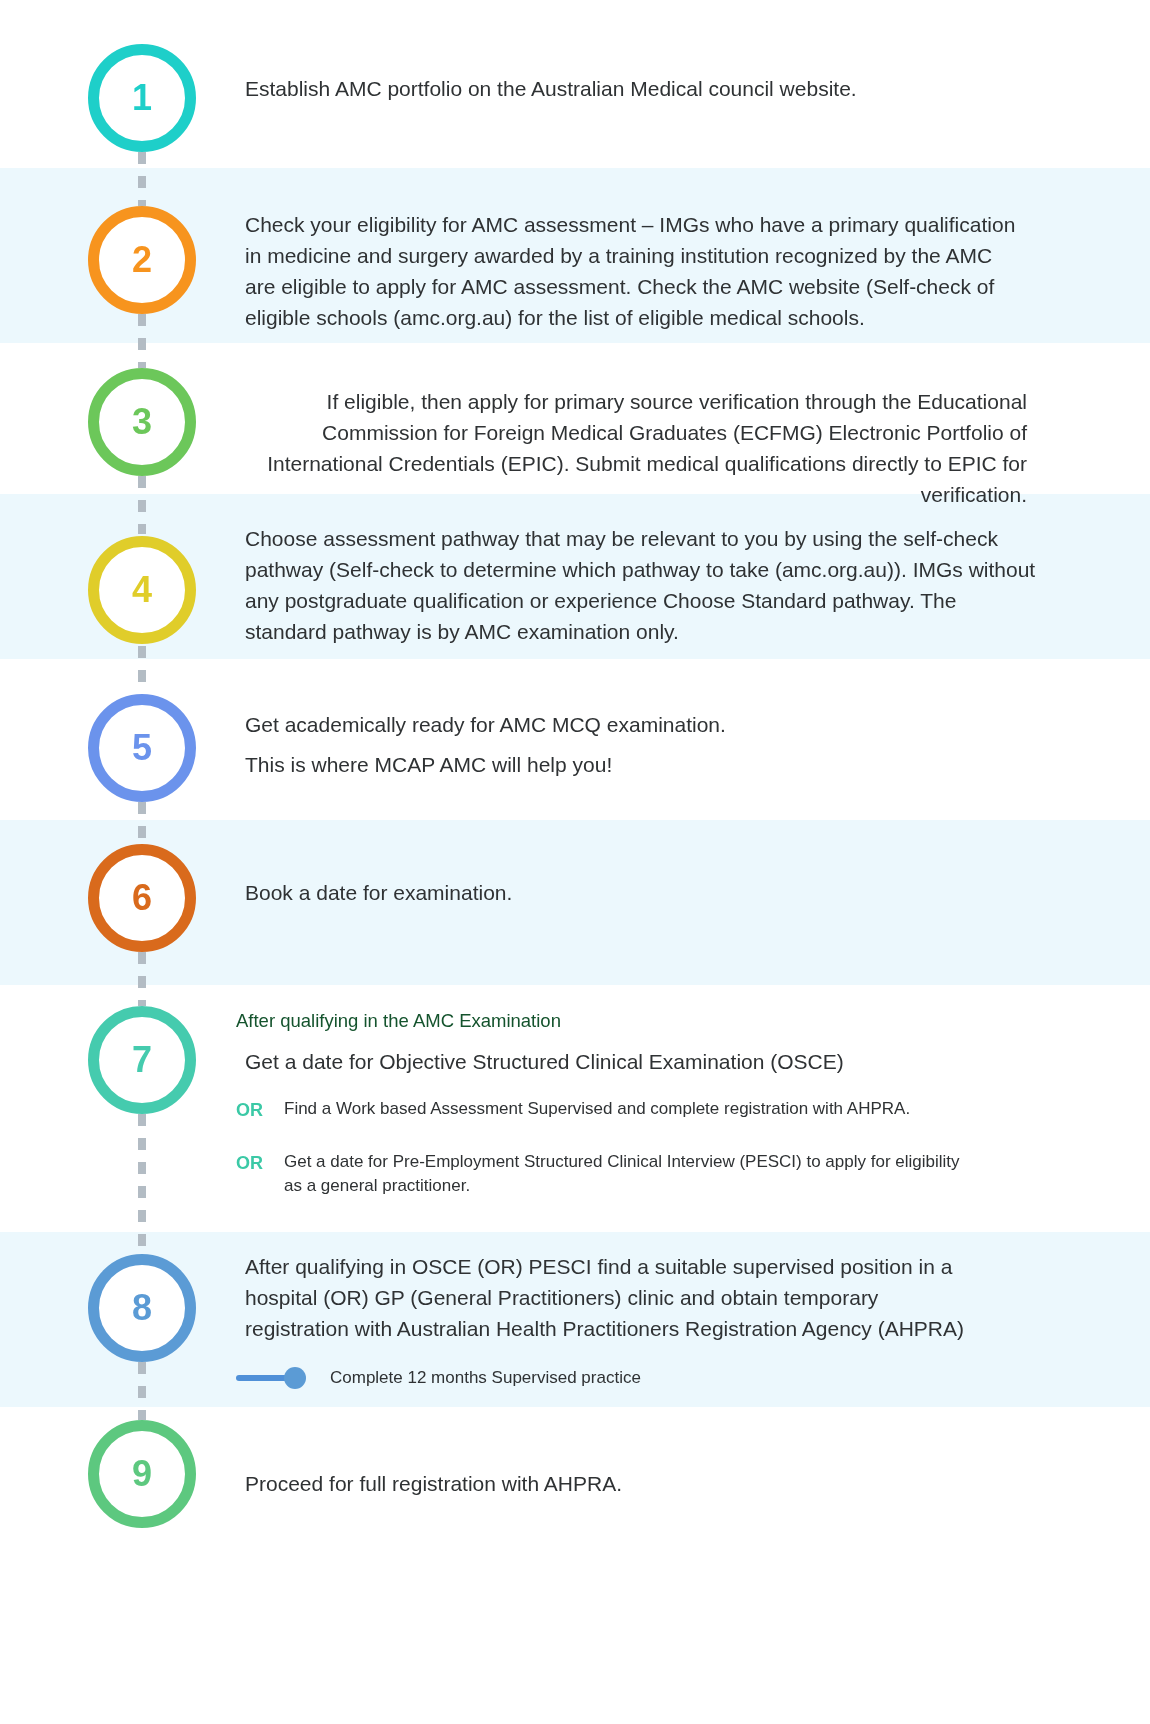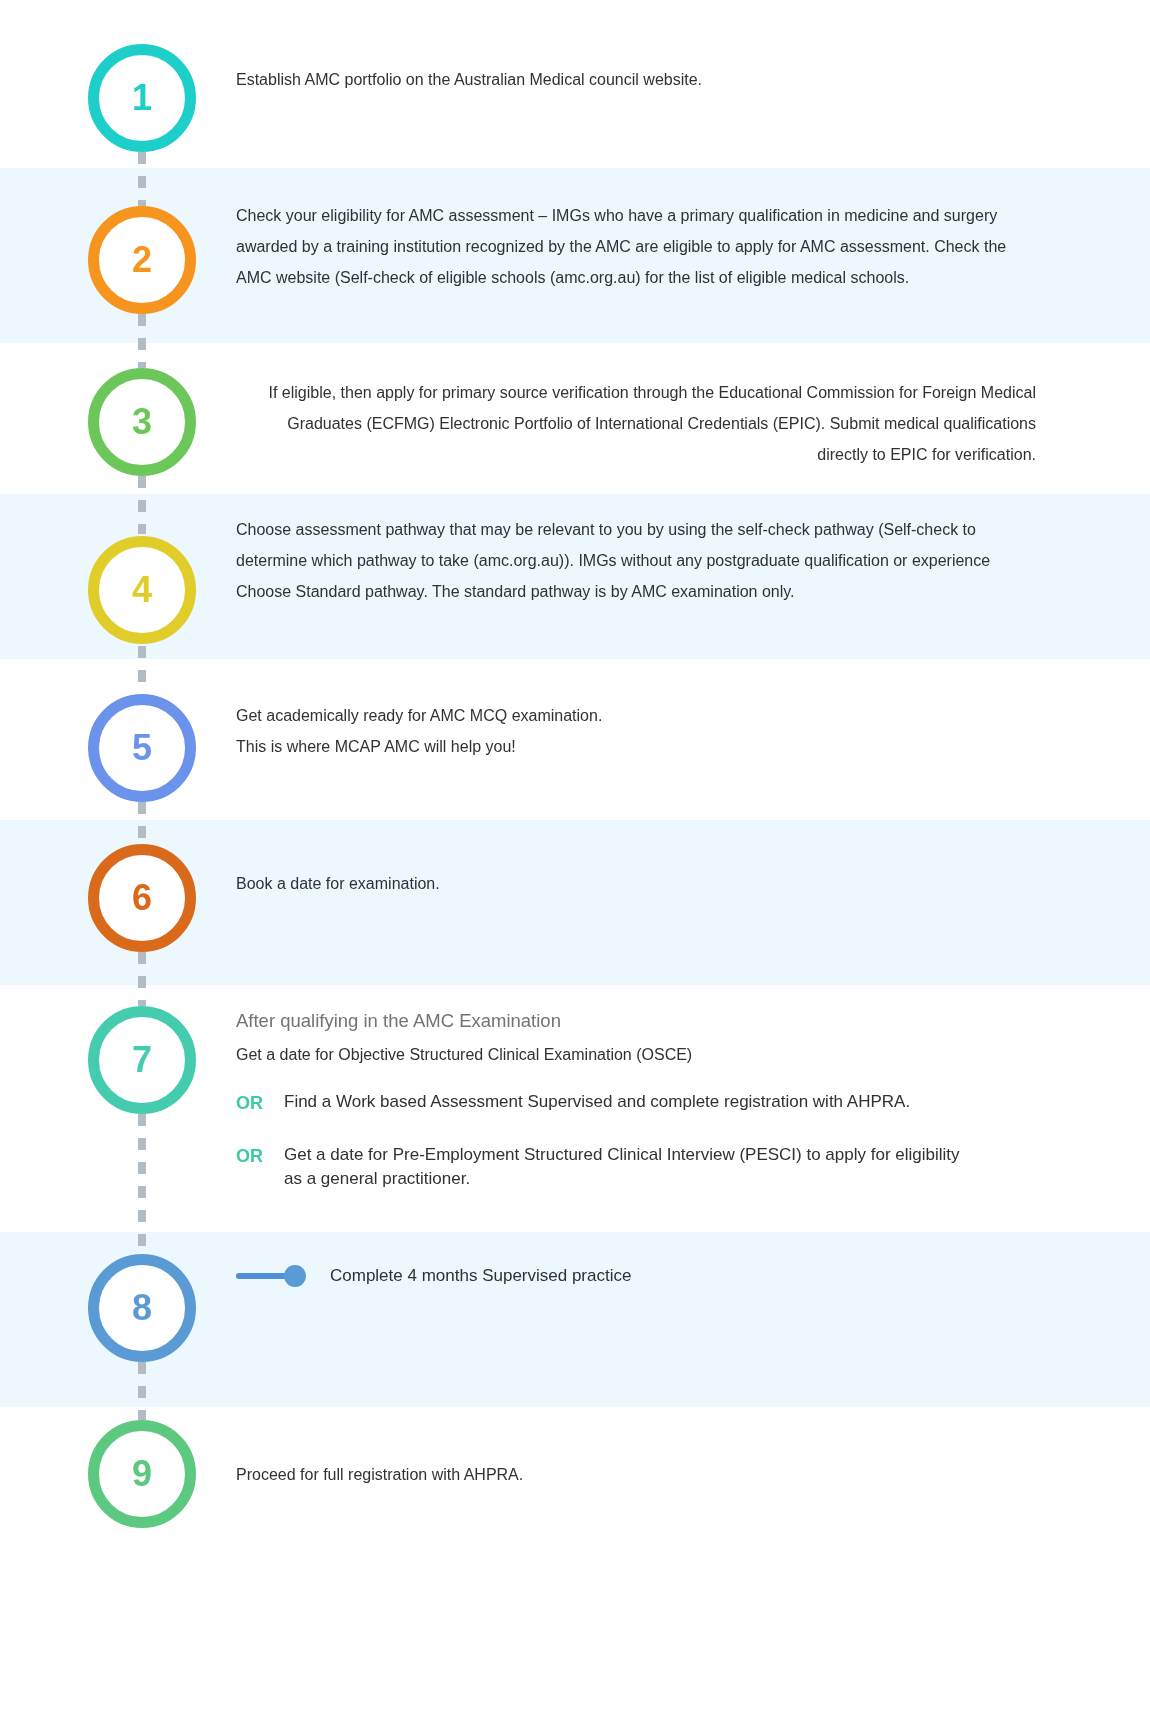--- a/index.html
+++ b/index.html
@@ -39,30 +39,30 @@
   }
   .bullet span{
     font-size:36px;
     font-weight:700;
     line-height:1;
     letter-spacing:0;
   }
 
   .content{position:absolute;left:236px;width:800px;}
   .body-text{
-    font-size:16px;
+    font-size:21px;
     line-height:31px;
     color:#2f3234;
     font-weight:400;
-    margin:0;
+    margin:9px;
   }
   .heading-text{
     font-size:18.5px;
     line-height:33px;
-    color:#737373;
+    color:#14532d;
     margin:0 0 2px 0;
     font-weight:400;
   }
 
   
   .or-row{display:flex;align-items:flex-start;margin-top:20px;}
   .or-tag{
     font-size:18px;font-weight:700;color:#3bc9a6;
     width:48px;flex:0 0 48px;line-height:24px;padding-top:1px;
   }
@@ -176,26 +176,27 @@
         <div class="or-text" style="max-width:680px;">Get a date for Pre-Employment Structured Clinical Interview (PESCI) to apply for eligibility as a general practitioner.</div>
       </div>
     </div>
   </div>
 
   <div class="step" style="top:1254px;">
     <div class="bullet" style="border-color:#5b9bd5;">
       <span style="color:#5b9bd5;">8</span>
     </div>
     <div class="content" style="top:-12px;width:760px;">
+      <p class="body-text">After qualifying in OSCE (OR) PESCI find a suitable supervised position in a hospital (OR) GP (General Practitioners) clinic and obtain temporary registration with Australian Health Practitioners Registration Agency (AHPRA)</p>
       <div class="pin-row">
         <div class="pin-wrap">
           <div class="pin-bar"></div>
           <div class="pin-knob"></div>
         </div>
-        <div class="pin-label">Complete 4 months Supervised practice</div>
+        <div class="pin-label">Complete 12 months Supervised practice</div>
       </div>
     </div>
   </div>
 
   <div class="step" style="top:1420px;">
     <div class="bullet" style="border-color:#5dc87f;">
       <span style="color:#5dc87f;">9</span>
     </div>
     <div class="content" style="top:39px;">
       <p class="body-text">Proceed for full registration with AHPRA.</p>

